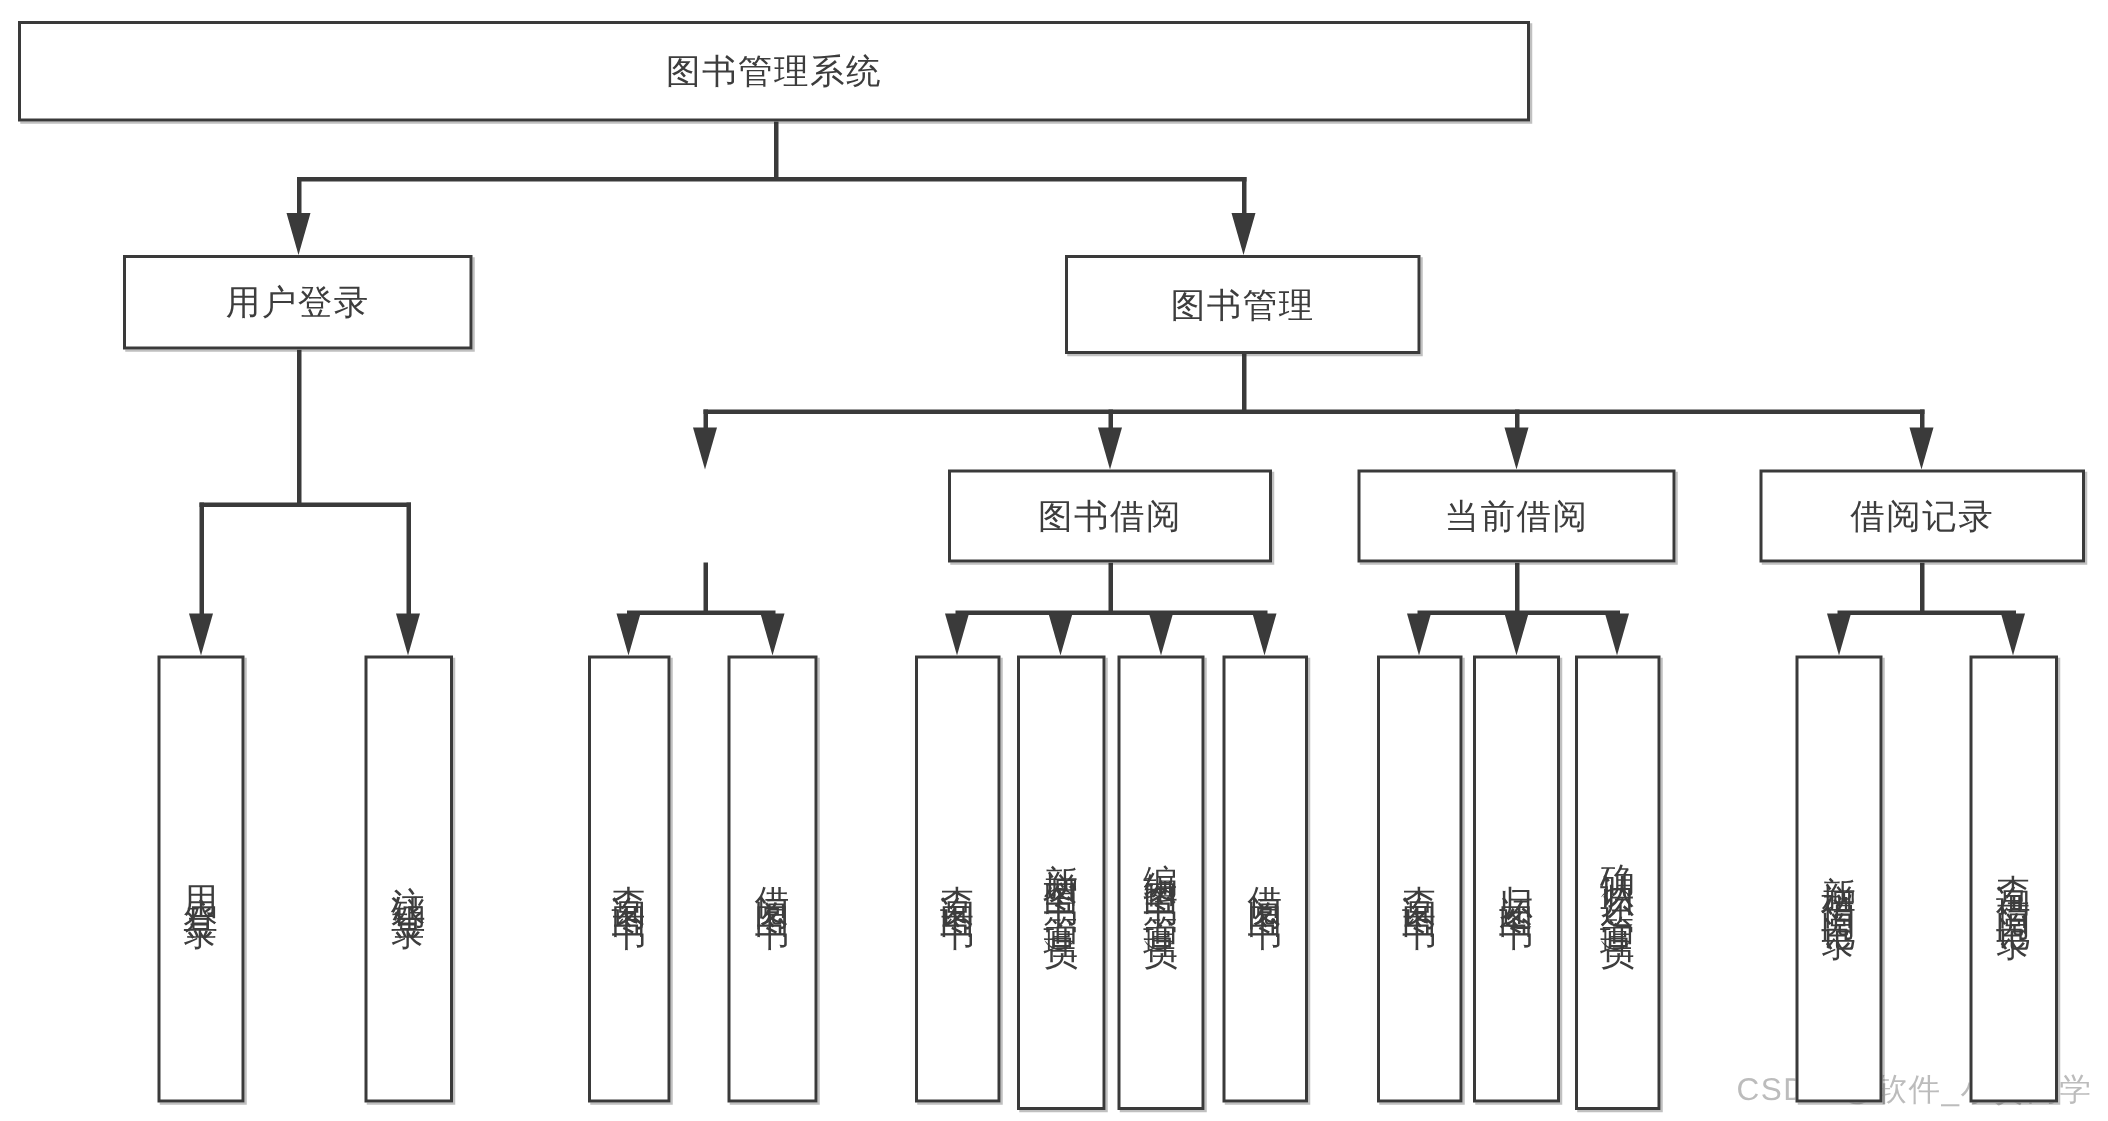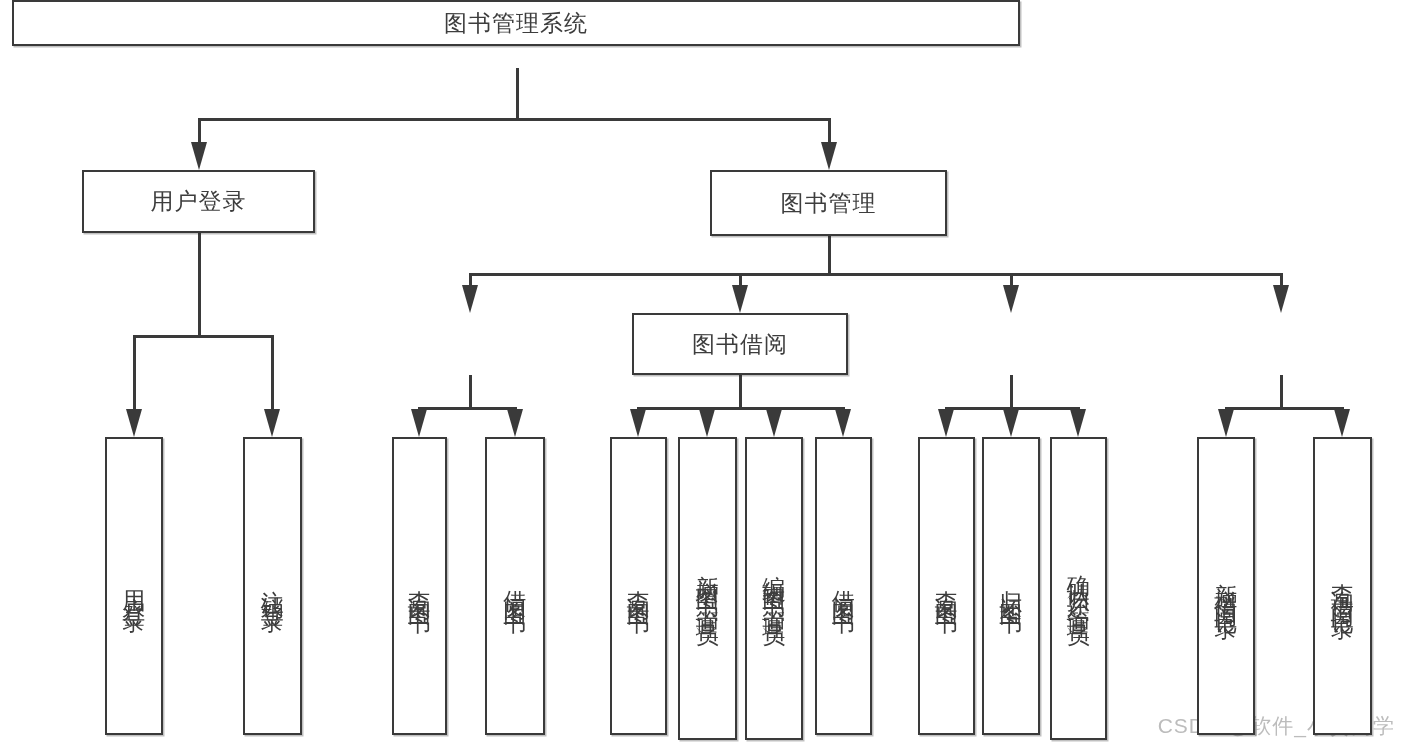--- a/index.html
+++ b/index.html
@@ -101,31 +101,37 @@
     <div class="arrowhead" style="left: 835px; top: 409px; border-top: 28px solid rgb(58, 58, 58);"></div>
     <div class="cline" style="left: 1010px; top: 375px; width: 2.5px; height: 34px;"></div>
     <div class="cline" style="left: 945px; top: 407px; width: 134.5px; height: 2.5px;"></div>
     <div class="arrowhead" style="left: 938px; top: 409px; border-top: 28px solid rgb(58, 58, 58);"></div>
     <div class="arrowhead" style="left: 1003px; top: 409px; border-top: 28px solid rgb(58, 58, 58);"></div>
     <div class="arrowhead" style="left: 1070px; top: 409px; border-top: 28px solid rgb(58, 58, 58);"></div>
     <div class="cline" style="left: 1280px; top: 375px; width: 2.5px; height: 34px;"></div>
     <div class="cline" style="left: 1225px; top: 407px; width: 118.5px; height: 2.5px;"></div>
     <div class="arrowhead" style="left: 1218px; top: 409px; border-top: 28px solid rgb(58, 58, 58);"></div>
     <div class="arrowhead" style="left: 1334px; top: 409px; border-top: 28px solid rgb(58, 58, 58);"></div>
-    <div class="node horizontal" style="left: 12px; top: 0; width: 1008px; height: 46px;">
+    <div class="node horizontal" style="left: 12px; top: 14px; width: 1008px; height: 67px;">
       <span class="label">图书管理系统</span>
     </div>
     <div class="node horizontal" style="left: 82px; top: 170px; width: 233px; height: 63px;">
       <span class="label">用户登录</span>
     </div>
     <div class="node horizontal" style="left: 710px; top: 170px; width: 237px; height: 66px;">
       <span class="label">图书管理</span>
     </div>
     <div class="node horizontal" style="left: 632px; top: 313px; width: 216px; height: 62px;">
       <span class="label">图书借阅</span>
+    </div>
+    <div class="node horizontal" style="left: 905px; top: 313px; width: 212px; height: 62px;">
+      <span class="label">当前借阅</span>
+    </div>
+    <div class="node horizontal" style="left: 1173px; top: 313px; width: 217px; height: 62px;">
+      <span class="label">借阅记录</span>
     </div>
     <div class="node vertical" style="left: 105px; top: 437px; width: 58px; height: 298px;">
       <span class="label">用户登录</span>
     </div>
     <div class="node vertical" style="left: 243px; top: 437px; width: 59px; height: 298px;">
       <span class="label">注销登录</span>
     </div>
     <div class="node vertical" style="left: 392px; top: 437px; width: 55px; height: 298px;">
       <span class="label">查询图书</span>
     </div>

